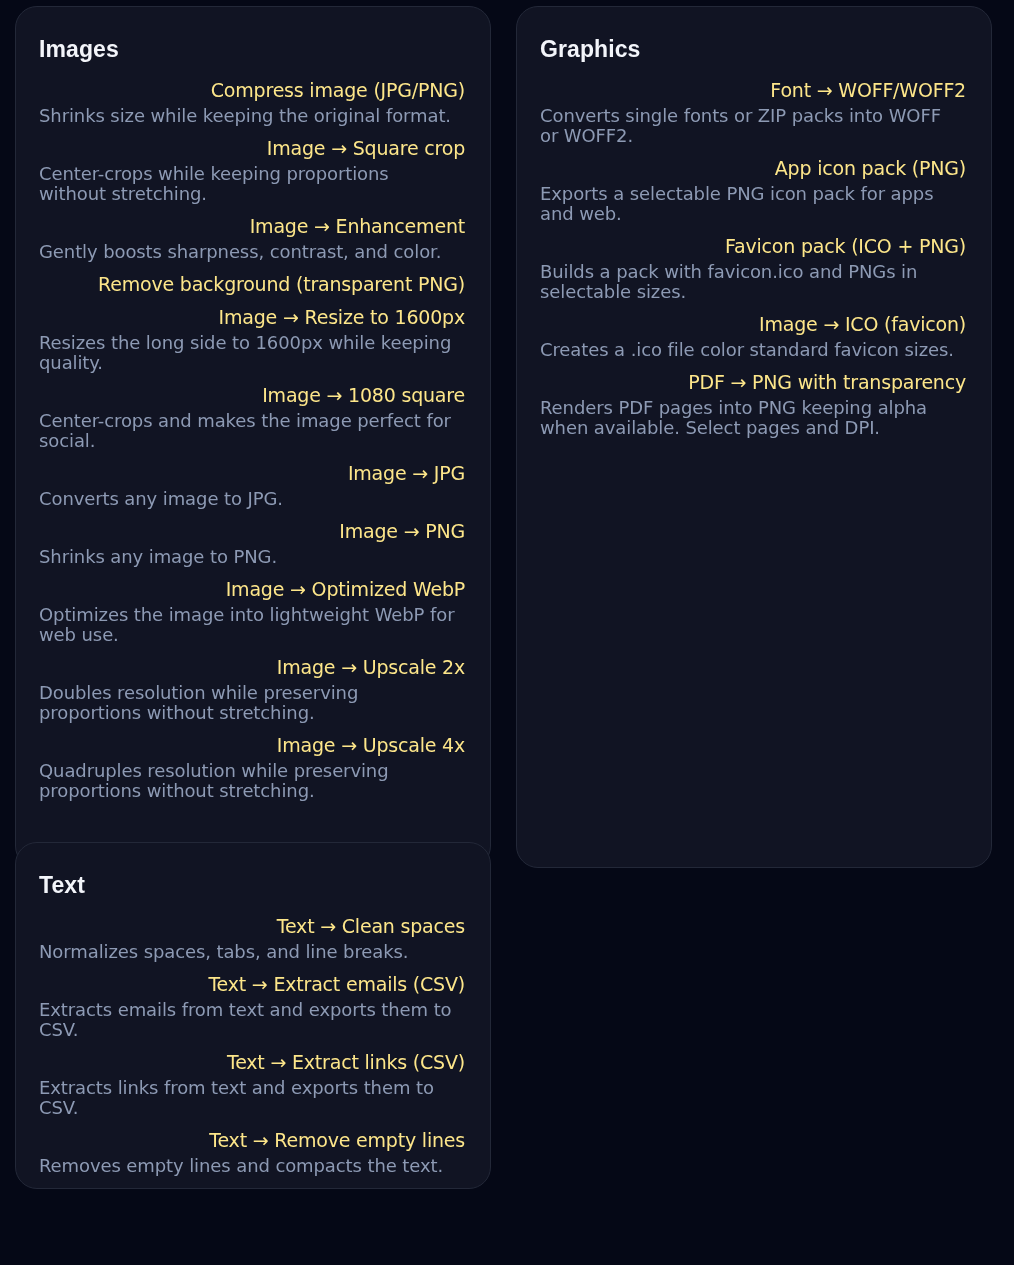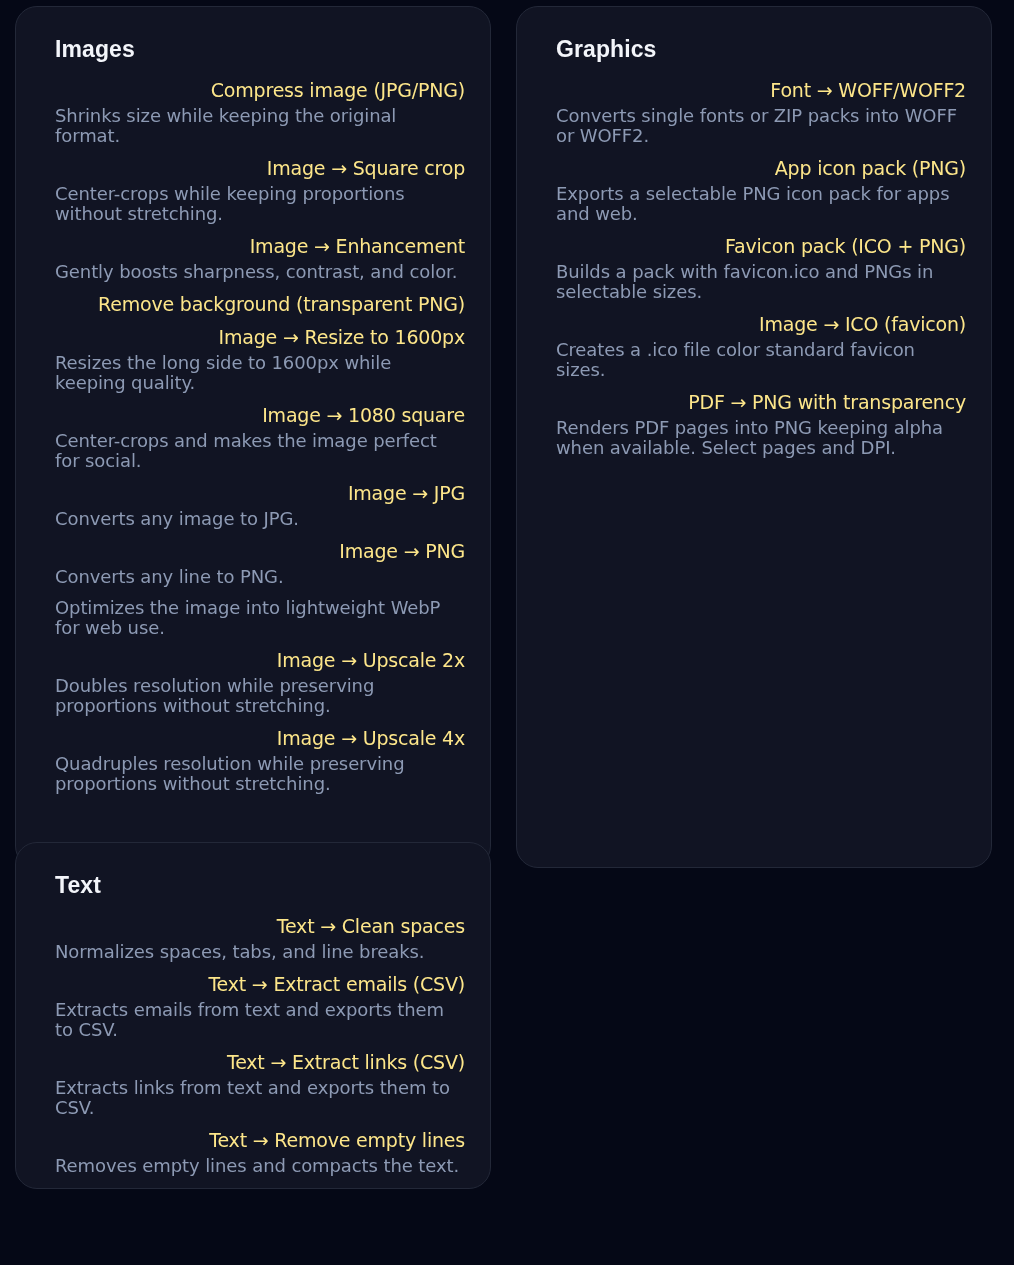--- a/index.html
+++ b/index.html
@@ -13,21 +13,21 @@
       font-family: "DejaVu Sans", sans-serif;
       position: relative;
       overflow: hidden;
     }
     .card {
       position: absolute;
       box-sizing: border-box;
       background: #111423;
       border: 1px solid #232838;
       border-radius: 22px;
-      padding: 26px 25px 0 39px;
+      padding: 26px 25px 0 23px;
     }
     #card-images { left: 15px; top: 6px; width: 476px; height: 862px; }
     #card-graphics { left: 516px; top: 6px; width: 476px; height: 862px; }
     #card-text { left: 15px; top: 842px; width: 476px; height: 347px; }
     .card-title {
       color: #f3f5fa;
       font-family: "Liberation Sans", sans-serif;
       font-weight: bold;
       font-size: 23px;
       line-height: 32px;
@@ -86,23 +86,24 @@
   <div class="tool">
     <span class="tool-title">Image → 1080 square</span>
     <span class="tool-desc">Center-crops and makes the image perfect for social.</span>
   </div>
   <div class="tool">
     <span class="tool-title">Image → JPG</span>
     <span class="tool-desc">Converts any image to JPG.</span>
   </div>
   <div class="tool">
     <span class="tool-title">Image → PNG</span>
-    <span class="tool-desc">Converts any line to PNG.</span>
+    <span class="tool-desc">Shrinks any image to PNG.</span>
   </div>
   <div class="tool">
+    <span class="tool-title">Image → Optimized WebP</span>
     <span class="tool-desc">Optimizes the image into lightweight WebP for web use.</span>
   </div>
   <div class="tool">
     <span class="tool-title">Image → Upscale 2x</span>
     <span class="tool-desc">Doubles resolution while preserving proportions without stretching.</span>
   </div>
   <div class="tool">
     <span class="tool-title">Image → Upscale 4x</span>
     <span class="tool-desc">Quadruples resolution while preserving proportions without stretching.</span>
   </div>

